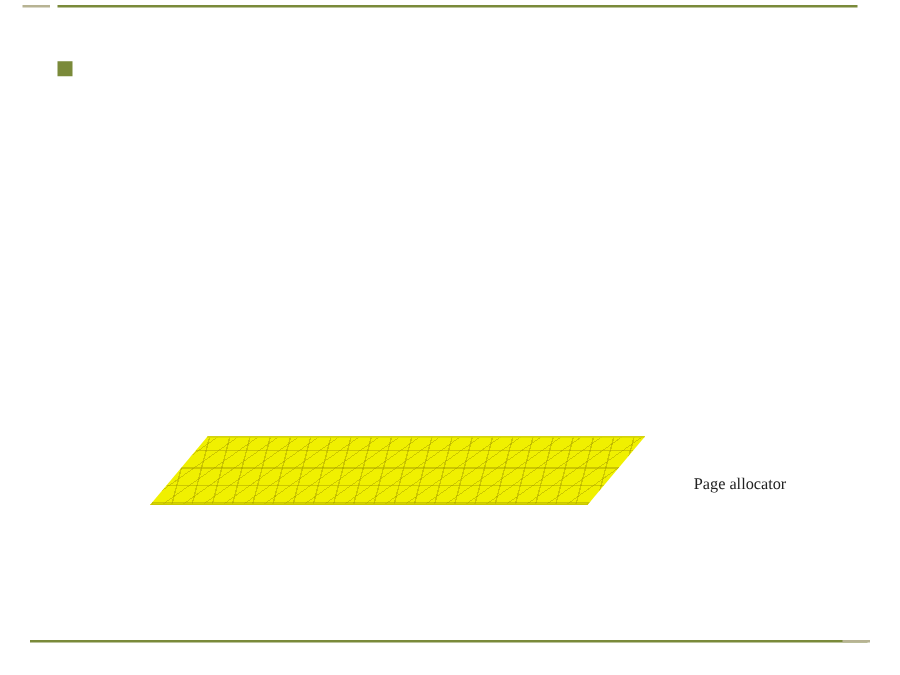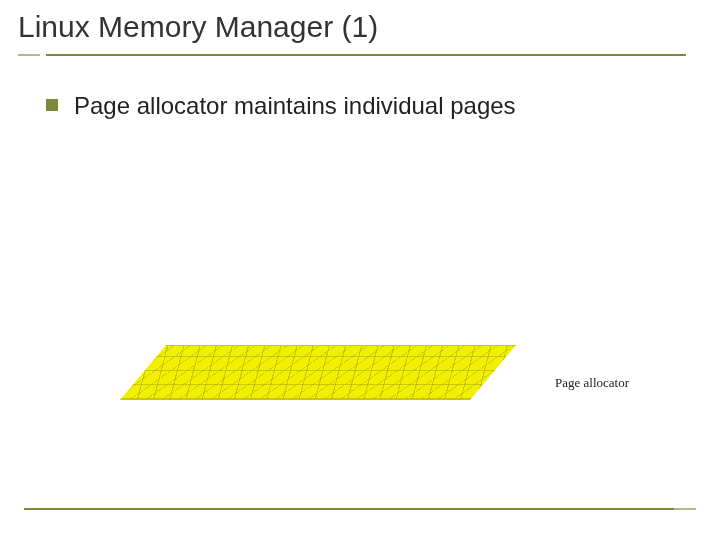--- a/index.html
+++ b/index.html
@@ -106,32 +106,28 @@
     bottom: 30px;
     width: 22px;
     border-bottom: 2px solid #b7b393;
   }
 </style>
 </head>
 <body>
 
 <div class="slide">
 
-  <div class="title-wrap">
-    <h1 class="title">Linux Memory Manager (1)</h1>
-  </div>
   <div class="rule-row">
     <div class="short"></div>
     <div class="long"></div>
   </div>
 
   <div class="body">
     <div class="bullet-row">
       <span class="bullet-icon"></span>
-      <span class="bullet-text">Page allocator maintains individual pages</span>
     </div>
   </div>
 
   <div class="page-alloc-graphic">
     <div class="page-alloc-shape"></div>
   </div>
   <div class="page-alloc-label">Page allocator</div>
 
   <div class="footer-rule"></div>
   <div class="footer-rule-short"></div>

